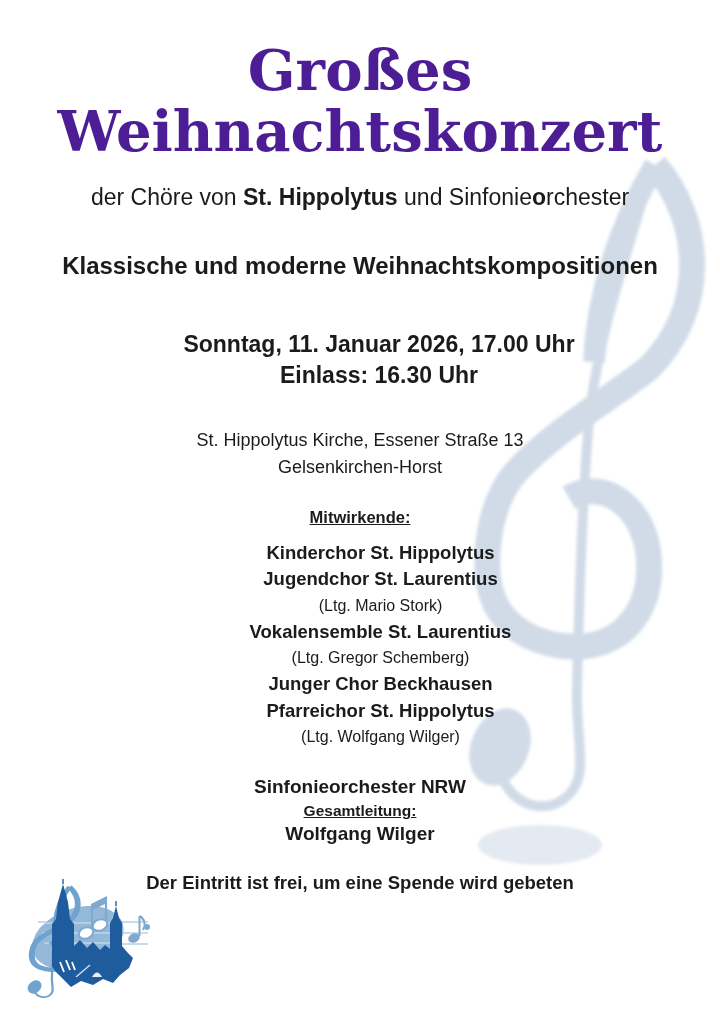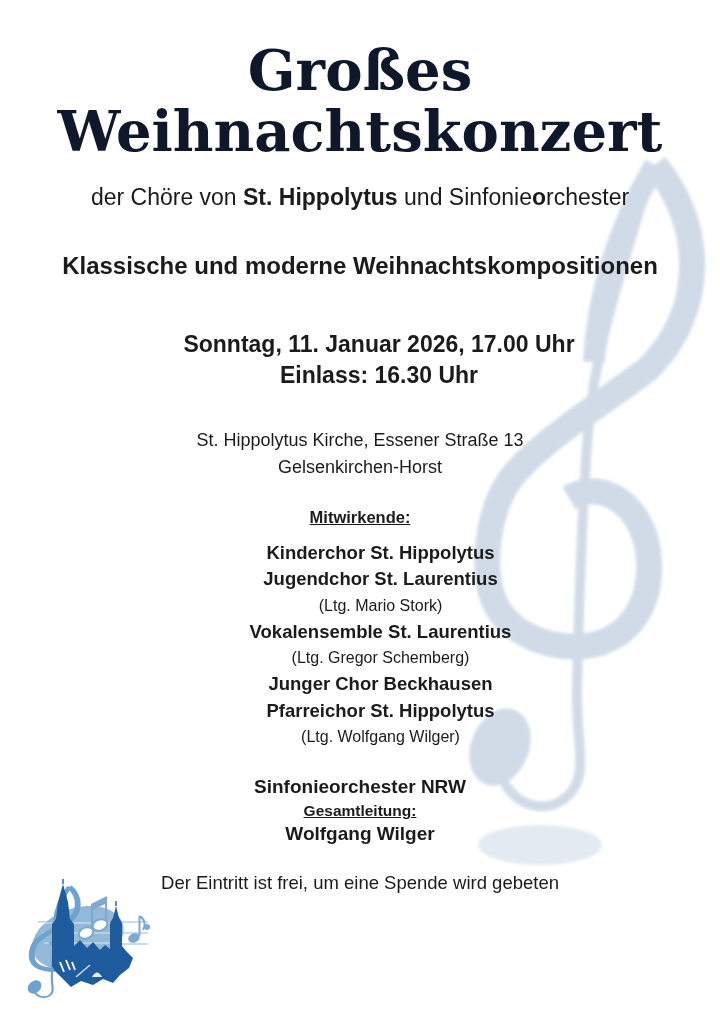--- a/index.html
+++ b/index.html
@@ -4,35 +4,35 @@
 <style>
   html,body{margin:0;padding:0;}
   body{
     width:720px;height:1018px;position:relative;overflow:hidden;
     background:#ffffff;color:#1b1b1b;
     font-family:"Liberation Sans",sans-serif;
   }
   .block{position:absolute;left:0;right:0;text-align:center;}
   .title{
     top:40px;font-family:"DejaVu Serif","Liberation Serif",serif;
-    font-weight:700;font-size:56px;line-height:61px;color:#0f172a;
+    font-weight:700;font-size:56px;line-height:61px;color:#4c1d95;
   }
   .subtitle{top:184px;font-size:23px;}
   .subtitle b{font-weight:700;}
   .tagline{top:252px;font-size:24px;font-weight:700;text-align:center;}
   .schedule{top:329px;font-size:23px;font-weight:700;line-height:31px;margin-left:38px;}
   .venue{top:427px;font-size:18px;line-height:26.5px;}
   .mit-heading{top:508px;font-size:16.5px;font-weight:700;text-decoration:underline;}
   .participants{top:540px;padding-left:41px;}
   .participants .p-bold{font-size:18.5px;font-weight:700;line-height:26.3px;}
   .participants .p-reg{font-size:16px;font-weight:400;line-height:26.3px;}
   .orchestra{top:776px;font-size:19px;font-weight:700;}
   .dir-heading{top:802px;font-size:15.5px;font-weight:700;text-decoration:underline;}
   .dir-name{top:823px;font-size:19px;font-weight:700;}
-  .admission{top:872px;font-size:18.5px;font-weight:400;}
+  .admission{top:872px;font-size:18.5px;font-weight:700;}
   .watermark{
     position:absolute;left:455px;top:140px;width:270px;height:740px;
     z-index:0;filter:blur(1.5px);opacity:.95;pointer-events:none;
   }
   .logo{position:absolute;left:16px;top:876px;width:164px;height:140px;z-index:1;}
   .txt{z-index:2;}
 </style>
 </head>
 <body>
 

